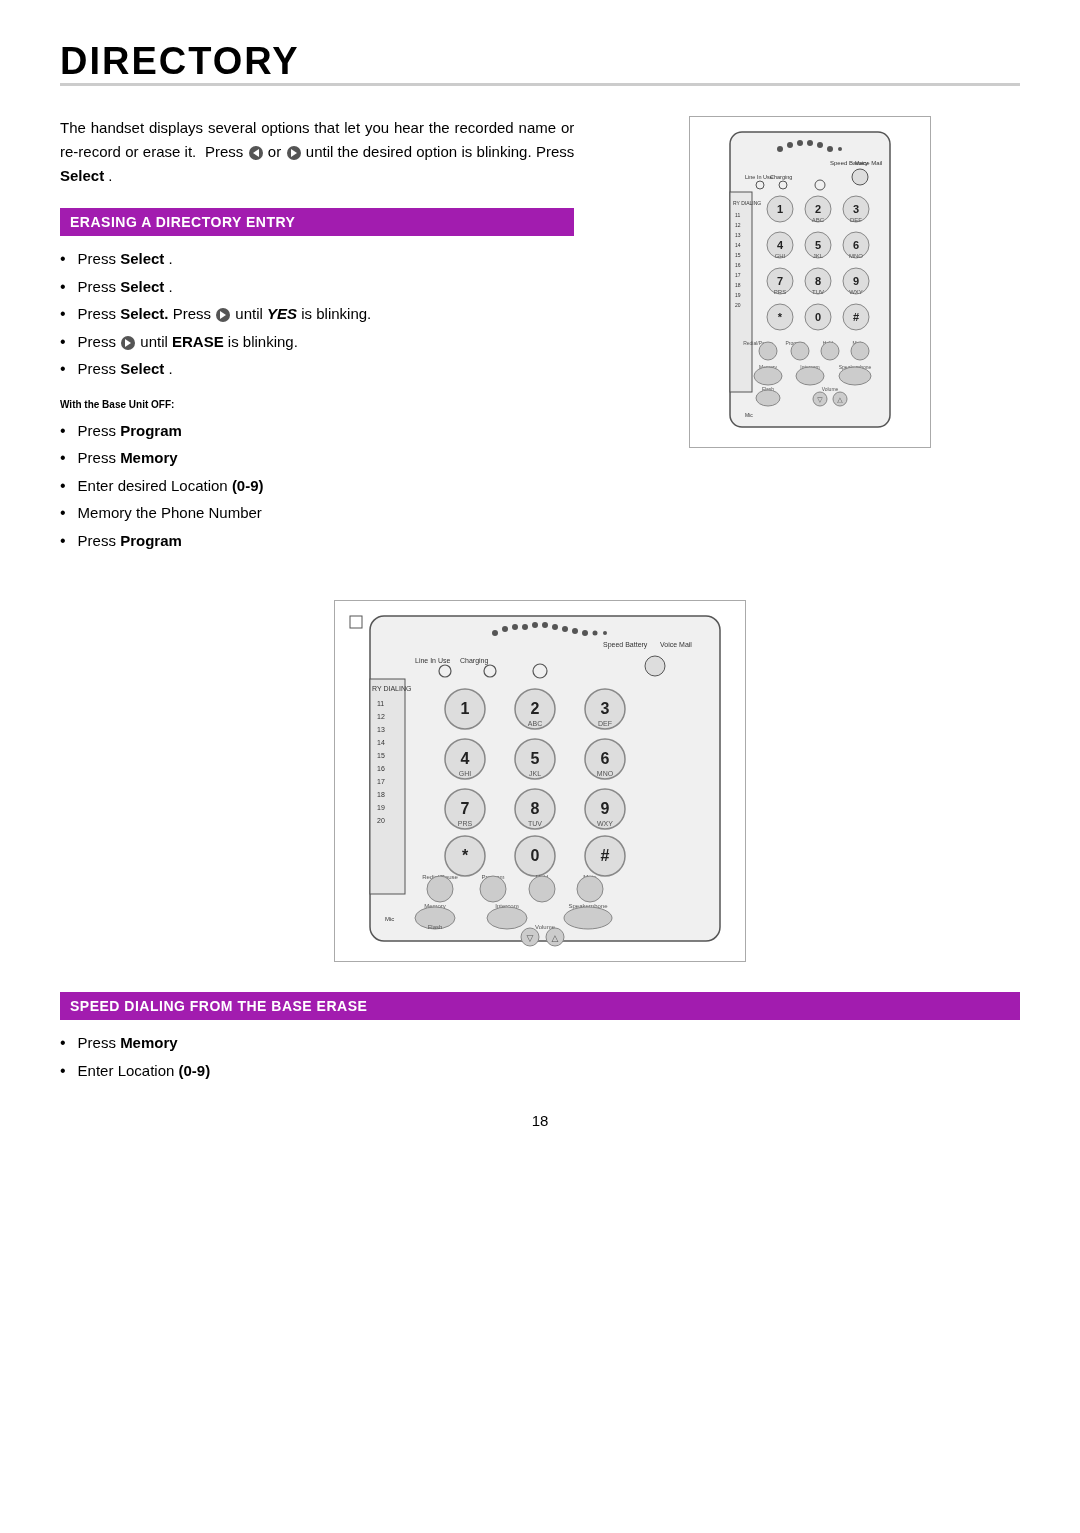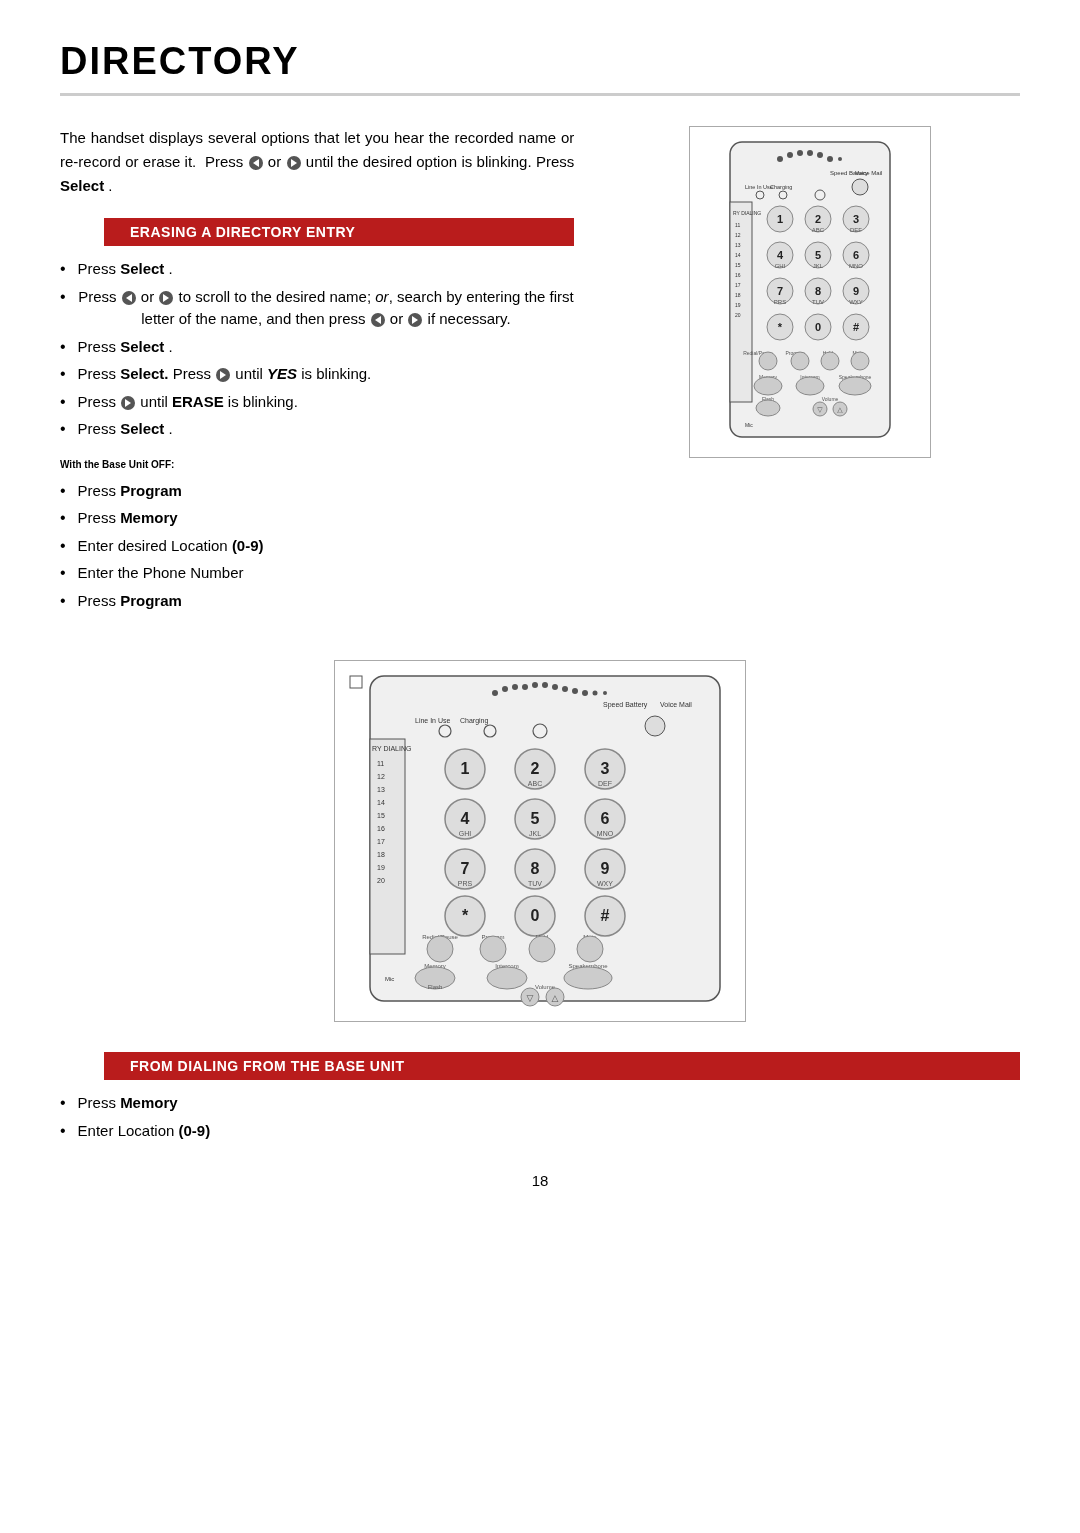--- a/index.html
+++ b/index.html
@@ -10,21 +10,20 @@
       color: #000;
       width: 1080px;
       min-height: 1533px;
       padding: 40px 60px;
     }
     h1 {
       font-size: 38px;
       font-weight: bold;
       letter-spacing: 2px;
       border-bottom: 3px solid #ccc;
-      padding-bottom: 10px;
       margin-bottom: 30px;
     }
     .main-layout {
       display: flex;
       gap: 25px;
       margin-bottom: 30px;
     }
     .left-col {
       flex: 1.1;
     }
@@ -34,28 +33,27 @@
       align-items: flex-start;
       justify-content: center;
     }
     .intro-text {
       text-align: justify;
       line-height: 1.6;
       margin-bottom: 20px;
       font-size: 15px;
     }
     .section-header {
-      background: #b91c1c;
+      background: #a21caf;
       color: #fff;
       font-weight: bold;
       font-size: 14px;
-      padding: 6px 26px;
+      padding: 6px 10px;
       margin-bottom: 12px;
       letter-spacing: 0.5px;
-      margin-left: 44px;
     }
     .bullet-list {
       list-style: none;
       padding: 0;
       margin: 0 0 18px 0;
     }
     .bullet-list li {
       display: flex;
       align-items: flex-start;
       gap: 6px;
@@ -149,24 +147,20 @@
     </p>
 
     <div class="section-header">ERASING A DIRECTORY ENTRY</div>
     <ul class="bullet-list">
       <li>
         <span></span>
         <span>Press <strong>Select</strong> .</span>
       </li>
       <li>
         <span></span>
-        <span>Press <span class="inline-arrow arrow-left"></span> or <span class="inline-arrow arrow-right"></span> to scroll to the desired name; <em>or</em>, search by entering the first letter of the name, and then press <span class="inline-arrow arrow-left"></span> or <span class="inline-arrow arrow-right"></span> if necessary.</span>
-      </li>
-      <li>
-        <span></span>
         <span>Press <strong>Select</strong> .</span>
       </li>
       <li>
         <span></span>
         <span>Press <strong>Select.</strong> Press <span class="inline-arrow arrow-right"></span> until <strong><em>YES</em></strong> is blinking.</span>
       </li>
       <li>
         <span></span>
         <span>Press <span class="inline-arrow arrow-right"></span> until <strong>ERASE</strong> is blinking.</span>
       </li>
@@ -185,21 +179,21 @@
       <li>
           <span></span>
           <span>Press <strong>Memory</strong></span>
         </li>
       <li>
           <span></span>
           <span>Enter desired Location <strong>(0-9)</strong></span>
         </li>
       <li>
           <span></span>
-          <span>Enter the Phone Number</span>
+          <span>Memory the Phone Number</span>
         </li>
       <li>
           <span></span>
           <span>Press <strong>Program</strong></span>
         </li>
     </ul>
   </div>
 
   <div class="right-col">
     <div class="phone-image-container">
@@ -410,21 +404,21 @@
       <text x="185" y="330" font-size="9" text-anchor="middle" fill="#555">▽</text>
       <circle cx="210" cy="326" r="9" fill="#ccc" stroke="#888" stroke-width="1"></circle>
       <text x="210" y="330" font-size="9" text-anchor="middle" fill="#555">△</text>
 
       <text x="40" y="310" font-size="6" fill="#333">Mic</text>
     </svg>
   </div>
 </div>
 
 <div class="bottom-section">
-  <div class="section-header">FROM DIALING FROM THE BASE UNIT</div>
+  <div class="section-header">SPEED DIALING FROM THE BASE ERASE</div>
   <ul class="bullet-list">
     <li>
         <span></span>
         <span>Press <strong>Memory</strong></span>
       </li>
     <li>
         <span></span>
         <span>Enter Location <strong>(0-9)</strong></span>
       </li>
   </ul>

